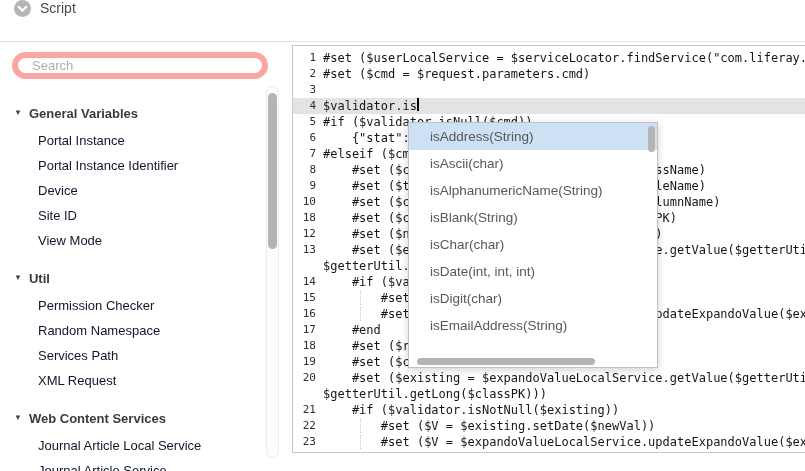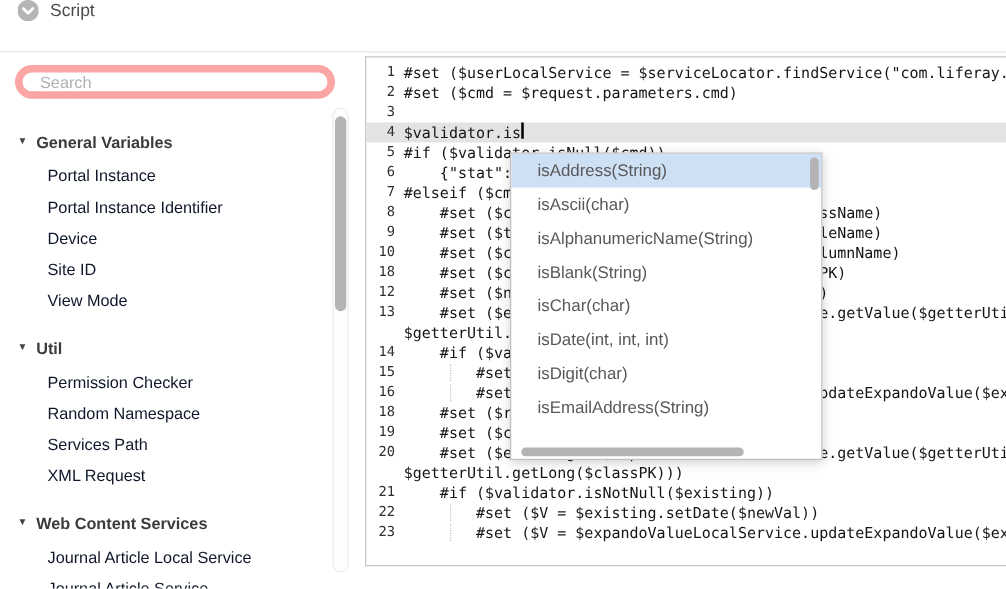--- a/index.html
+++ b/index.html
@@ -126,20 +126,21 @@
         <div class="code-row"><span class="ln">8</span><span class="code">    #set ($className = $request.parameters.className)</span></div>
         <div class="code-row"><span class="ln">9</span><span class="code">    #set ($tableName = $request.parameters.tableName)</span></div>
         <div class="code-row"><span class="ln">10</span><span class="code">    #set ($columnName = $request.parameters.columnName)</span></div>
         <div class="code-row"><span class="ln">18</span><span class="code">    #set ($classPK = $request.parameters.classPK)</span></div>
         <div class="code-row"><span class="ln">12</span><span class="code">    #set ($newVal = $request.parameters.newVal)</span></div>
         <div class="code-row"><span class="ln">13</span><span class="code">    #set ($existing = $expandoValueLocalService.getValue($getterUtil.getLong($companyId),</span></div>
         <div class="code-row"><span class="ln"></span><span class="code">$getterUtil.getLong($classPK)))</span></div>
         <div class="code-row"><span class="ln">14</span><span class="code">    #if ($validator.isNotNull($existing))</span></div>
         <div class="code-row"><span class="ln">15</span><span class="indent-guide"></span><span class="code">        #set ($V = $existing.setDate($newVal))</span></div>
         <div class="code-row"><span class="ln">16</span><span class="indent-guide"></span><span class="code">        #set ($V = $expandoValueLocalService.updateExpandoValue($existing))</span></div>
+        <div class="code-row"><span class="ln">17</span><span class="code">    #end</span></div>
         <div class="code-row"><span class="ln">18</span><span class="code">    #set ($ret = $existing)</span></div>
         <div class="code-row"><span class="ln">19</span><span class="code">    #set ($classPK = 0)</span></div>
         <div class="code-row"><span class="ln">20</span><span class="code">    #set ($existing = $expandoValueLocalService.getValue($getterUtil.getLong($companyId),</span></div>
         <div class="code-row"><span class="ln"></span><span class="code">$getterUtil.getLong($classPK)))</span></div>
         <div class="code-row"><span class="ln">21</span><span class="code">    #if ($validator.isNotNull($existing))</span></div>
         <div class="code-row"><span class="ln">22</span><span class="indent-guide"></span><span class="code">        #set ($V = $existing.setDate($newVal))</span></div>
         <div class="code-row"><span class="ln">23</span><span class="indent-guide"></span><span class="code">        #set ($V = $expandoValueLocalService.updateExpandoValue($existing))</span></div>
       </div>
   </div>
 

